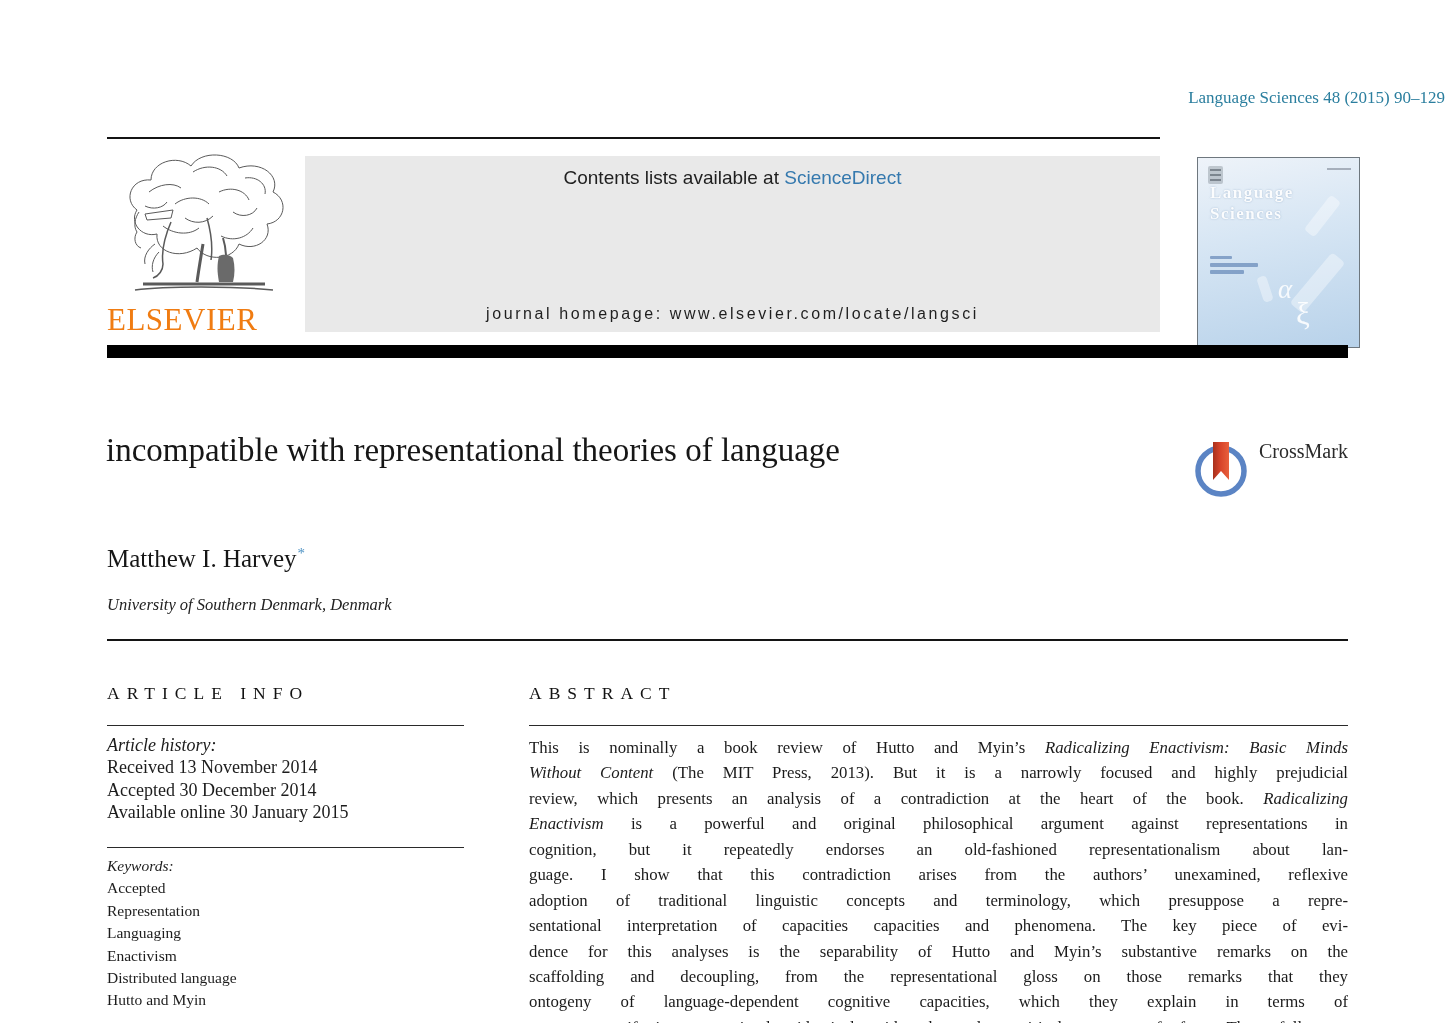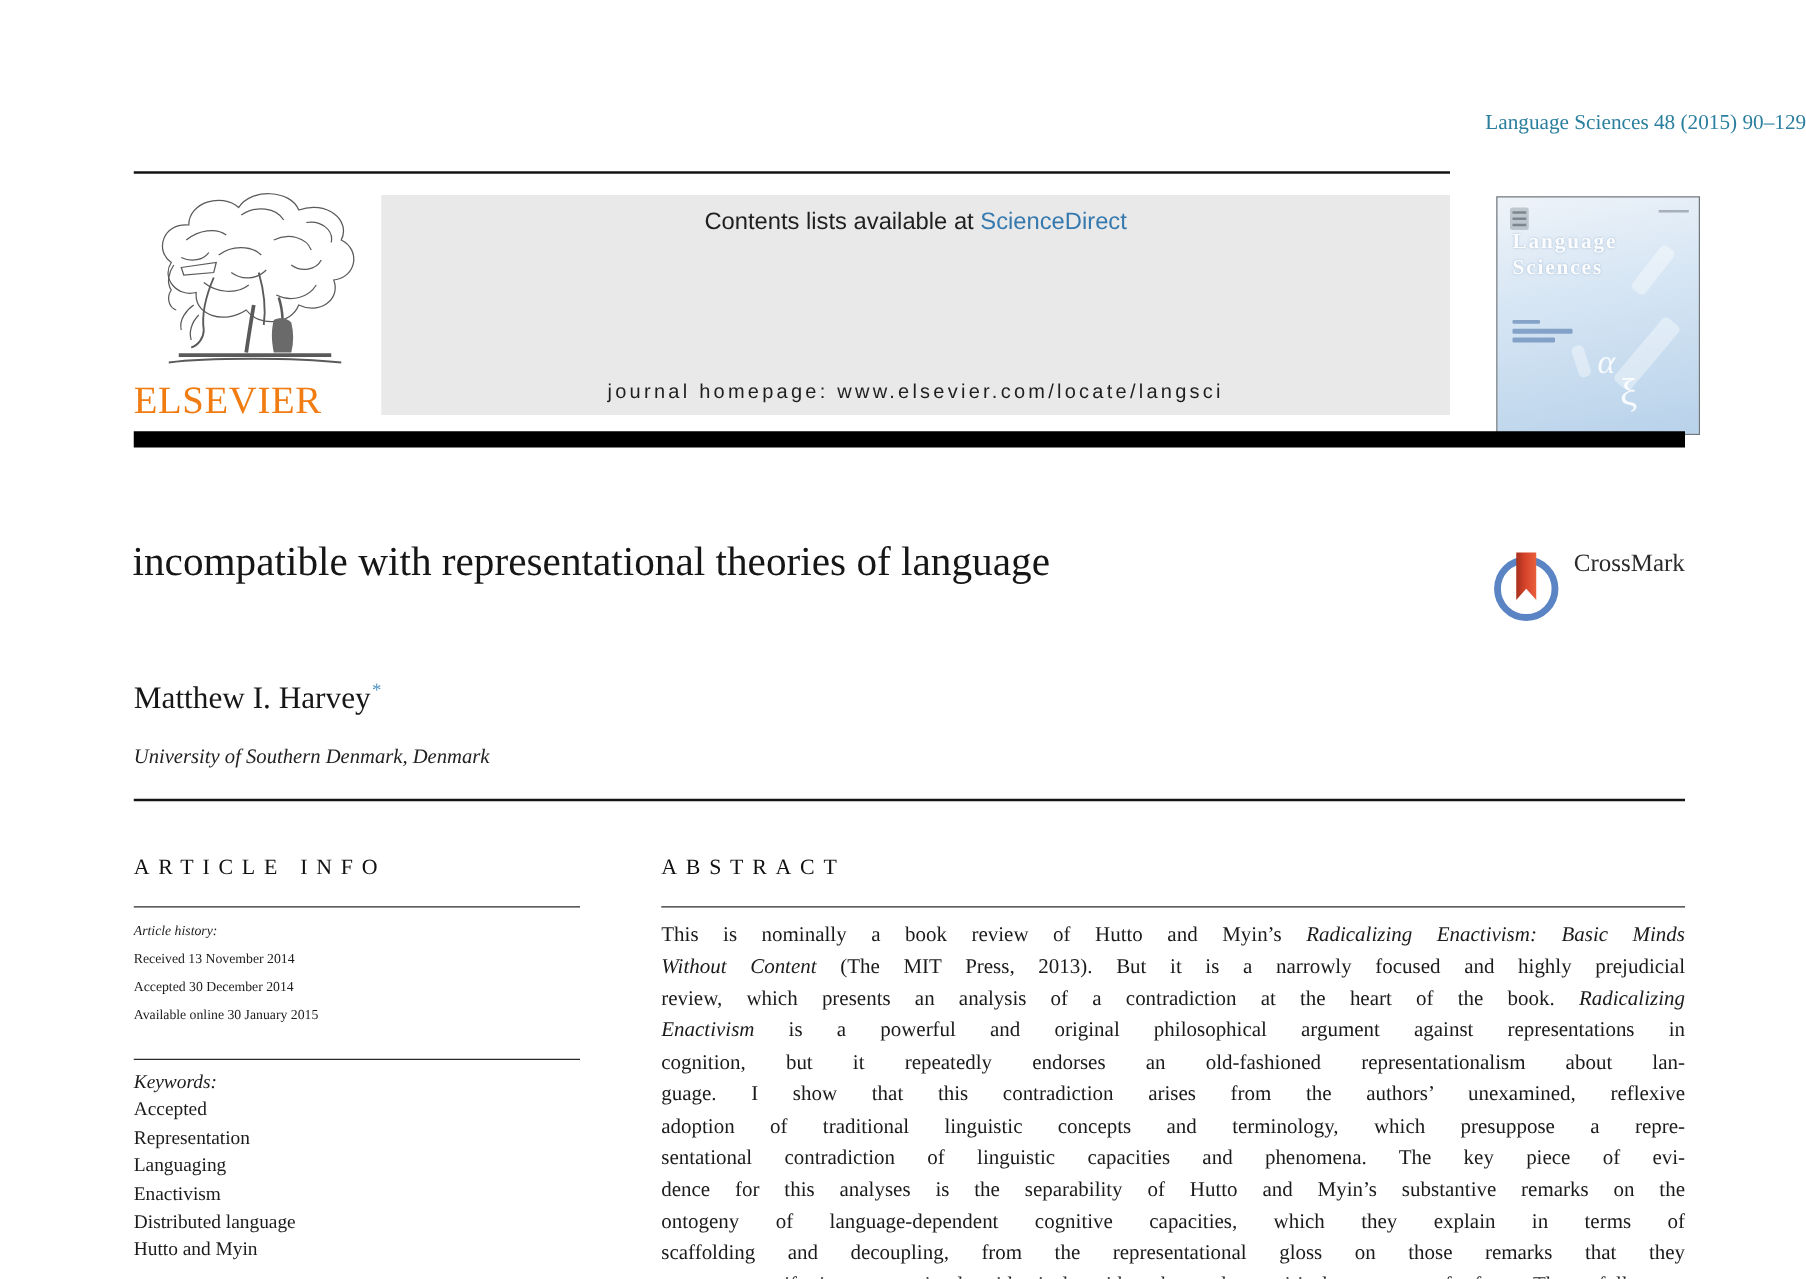--- a/index.html
+++ b/index.html
@@ -66,21 +66,21 @@
   #affiliation{left:107px;top:595px;font-style:italic;font-size:16.5px;color:#222}
   #mid-rule{left:107px;top:639px;width:1241px;height:2px;background:#141414}
 
   
   .col-head{font-size:17.5px;letter-spacing:7px;color:#111;white-space:nowrap}
   #info-head{left:107px;top:683px}
   #abstract-head{left:529px;top:683px}
   #info-rule{left:107px;top:725px;width:357px;height:1px;background:#2a2a2a}
   #abstract-rule{left:529px;top:725px;width:819px;height:1px;background:#2a2a2a}
 
-  #history{left:107px;top:734px;width:360px;font-size:11px;line-height:22.4px}
+  #history{left:107px;top:734px;width:360px;font-size:18px;line-height:22.4px}
   #info-rule2{left:107px;top:847px;width:357px;height:1px;background:#2a2a2a}
   #keywords{left:107px;top:855px;width:360px;font-size:15.5px;line-height:22.4px}
   .info-label{font-style:italic}
 
   #abstract-body{left:529px;top:735px;width:819px;font-size:16.8px;line-height:25.45px;color:#1b1b1b}
   .abs-line{text-align:justify;text-align-last:justify;height:25.45px;overflow:hidden}
   .abs-line .it{font-style:italic}
 </style>
 </head>
 <body>
@@ -194,18 +194,18 @@
 <div class="abs col-head" id="abstract-head">ABSTRACT</div>
 <div class="abs" id="abstract-rule"></div>
 <div class="abs" id="abstract-body">
     <div class="abs-line"><span>This is nominally a book review of Hutto and Myin’s </span><span class="it">Radicalizing Enactivism: Basic Minds</span></div>
     <div class="abs-line"><span class="it">Without Content</span><span> (The MIT Press, 2013). But it is a narrowly focused and highly prejudicial</span></div>
     <div class="abs-line"><span>review, which presents an analysis of a contradiction at the heart of the book. </span><span class="it">Radicalizing</span></div>
     <div class="abs-line"><span class="it">Enactivism</span><span> is a powerful and original philosophical argument against representations in</span></div>
     <div class="abs-line"><span>cognition, but it repeatedly endorses an old-fashioned representationalism about lan-</span></div>
     <div class="abs-line"><span>guage. I show that this contradiction arises from the authors’ unexamined, reflexive</span></div>
     <div class="abs-line"><span>adoption of traditional linguistic concepts and terminology, which presuppose a repre-</span></div>
-    <div class="abs-line"><span>sentational contradiction of linguistic capacities and phenomena. The key piece of evi-</span></div>
+    <div class="abs-line"><span>sentational interpretation of capacities capacities and phenomena. The key piece of evi-</span></div>
     <div class="abs-line"><span>dence for this analyses is the separability of Hutto and Myin’s substantive remarks on the</span></div>
+    <div class="abs-line"><span>scaffolding and decoupling, from the representational gloss on those remarks that they</span></div>
     <div class="abs-line"><span>ontogeny of language-dependent cognitive capacities, which they explain in terms of</span></div>
-    <div class="abs-line"><span>scaffolding and decoupling, from the representational gloss on those remarks that they</span></div>
     <div class="abs-line"><span>present as if it were simply identical with observed empirical matters of fact. They follow a</span></div>
   </div>
 
 </body></html>

